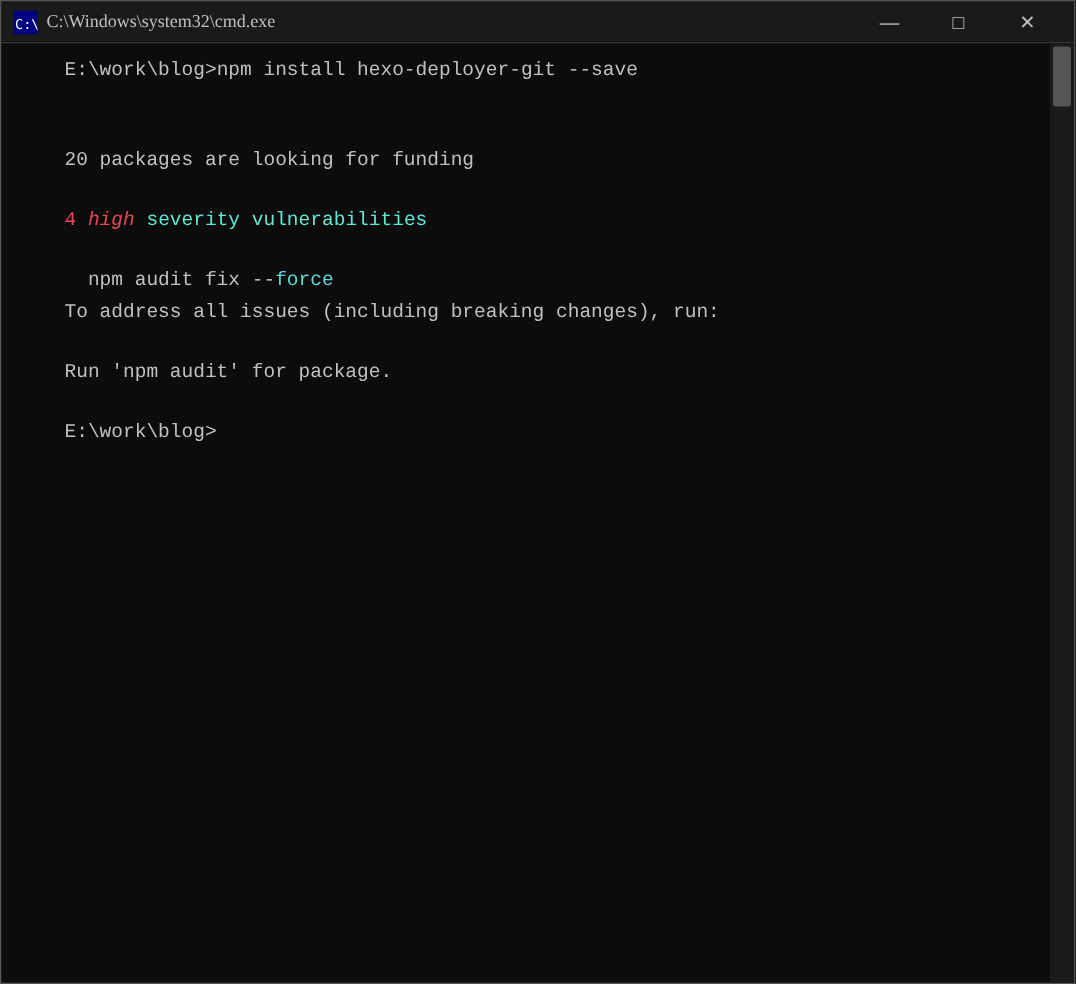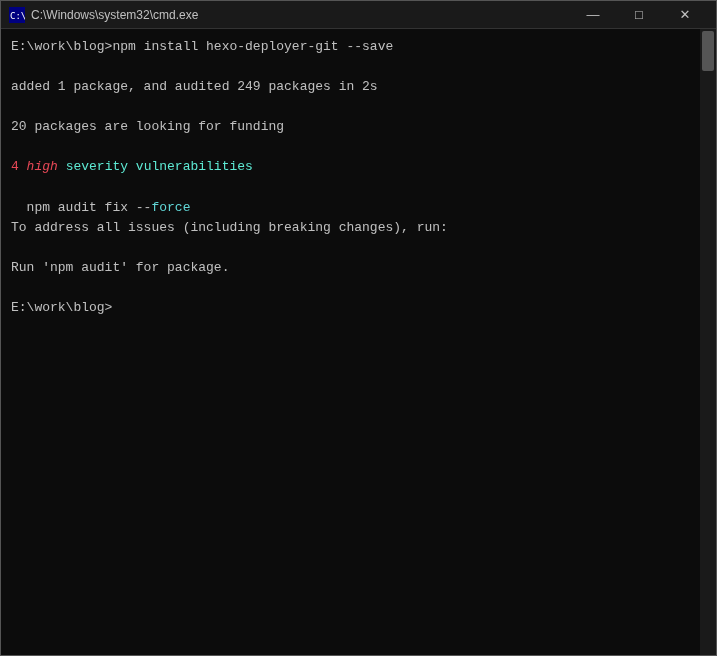--- a/index.html
+++ b/index.html
@@ -35,21 +35,21 @@
       width: 16px;
       height: 16px;
       margin-right: 6px;
       flex-shrink: 0;
     }
 
     .title-bar-text {
       flex: 1;
       color: #c0c0c0;
       font-size: 12px;
-      font-family: Liberation Sans, sans-serif;
+      font-family: Liberation Serif, serif;
     }
 
     .title-bar-controls {
       display: flex;
       gap: 0;
     }
 
     .title-bar-btn {
       width: 46px;
       height: 28px;
@@ -87,20 +87,21 @@
       right: 2px;
       top: 2px;
       width: 12px;
       height: 40px;
       background: #555;
       border-radius: 2px;
     }
 
     .terminal-content {
       padding-right: 20px;
+      margin-left: 32px;
     }
 
     .line {
       line-height: 1.55;
       white-space: pre;
     }
   </style>
 </head>
 <body>
 
@@ -116,21 +117,20 @@
       <button class="title-bar-btn minimize">—</button>
       <button class="title-bar-btn maximize">□</button>
       <button class="title-bar-btn close">✕</button>
     </div>
   </div>
 
   <div class="terminal-body">
     <div class="terminal-content" id="terminal-content">
     <div class="line"><span style="color: rgb(192, 192, 192);">E:\work\blog&gt;</span><span style="color: rgb(192, 192, 192);">npm install hexo-deployer-git --save</span></div>
         <div class="line" style="height: 20px;">&nbsp;</div>
-        <div class="line"><span style="color: rgb(192, 192, 192);">added 1 package, and audited 249 packages in 2s</span></div>
         <div class="line" style="height: 20px;">&nbsp;</div>
         <div class="line"><span style="color: rgb(192, 192, 192);">20 packages are looking for funding</span></div>
         <div class="line" style="height: 20px;">&nbsp;</div>
         <div class="line"><span style="color: rgb(231, 72, 86);">4 </span><span style="color: rgb(231, 72, 86); font-style: italic;">high</span><span style="color: #5eead4;"> severity vulnerabilities</span></div>
         <div class="line" style="height: 20px;">&nbsp;</div>
         <div class="line"><span style="color: rgb(192, 192, 192);">  npm audit fix --</span><span style="color: rgb(97, 214, 214);">force</span></div>
         <div class="line"><span style="color: rgb(192, 192, 192);">To address all issues (including breaking changes), run:</span></div>
         <div class="line" style="height: 20px;">&nbsp;</div>
         <div class="line"><span style="color: rgb(192, 192, 192);">Run 'npm audit' for package.</span></div>
         <div class="line" style="height: 20px;">&nbsp;</div>

